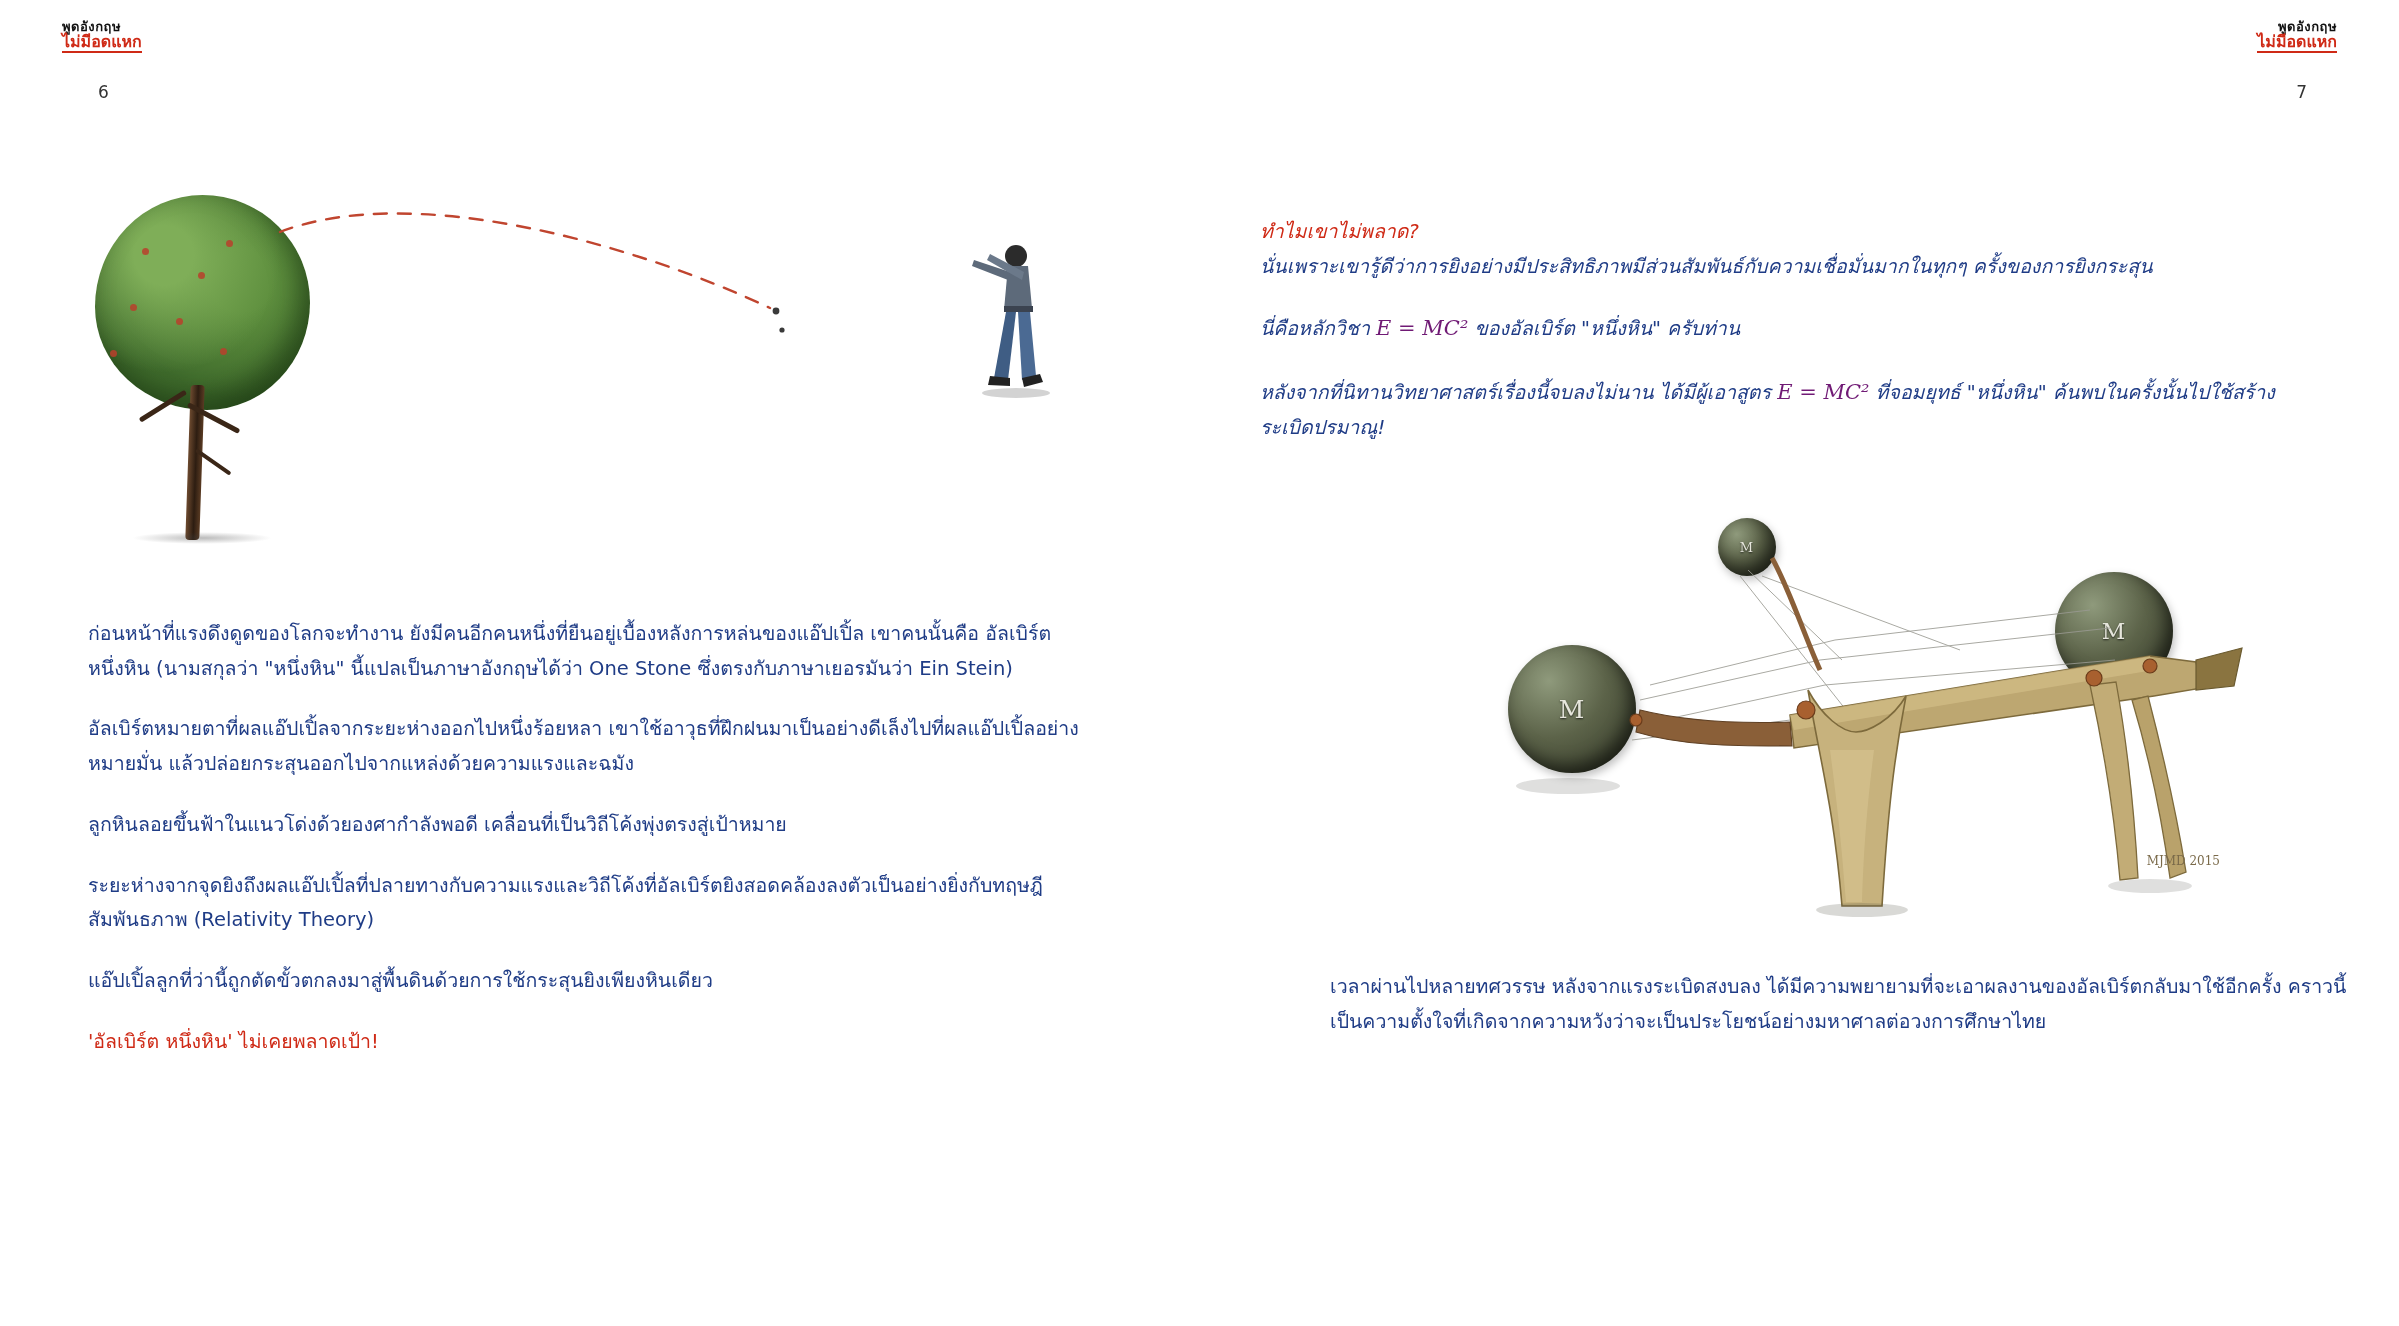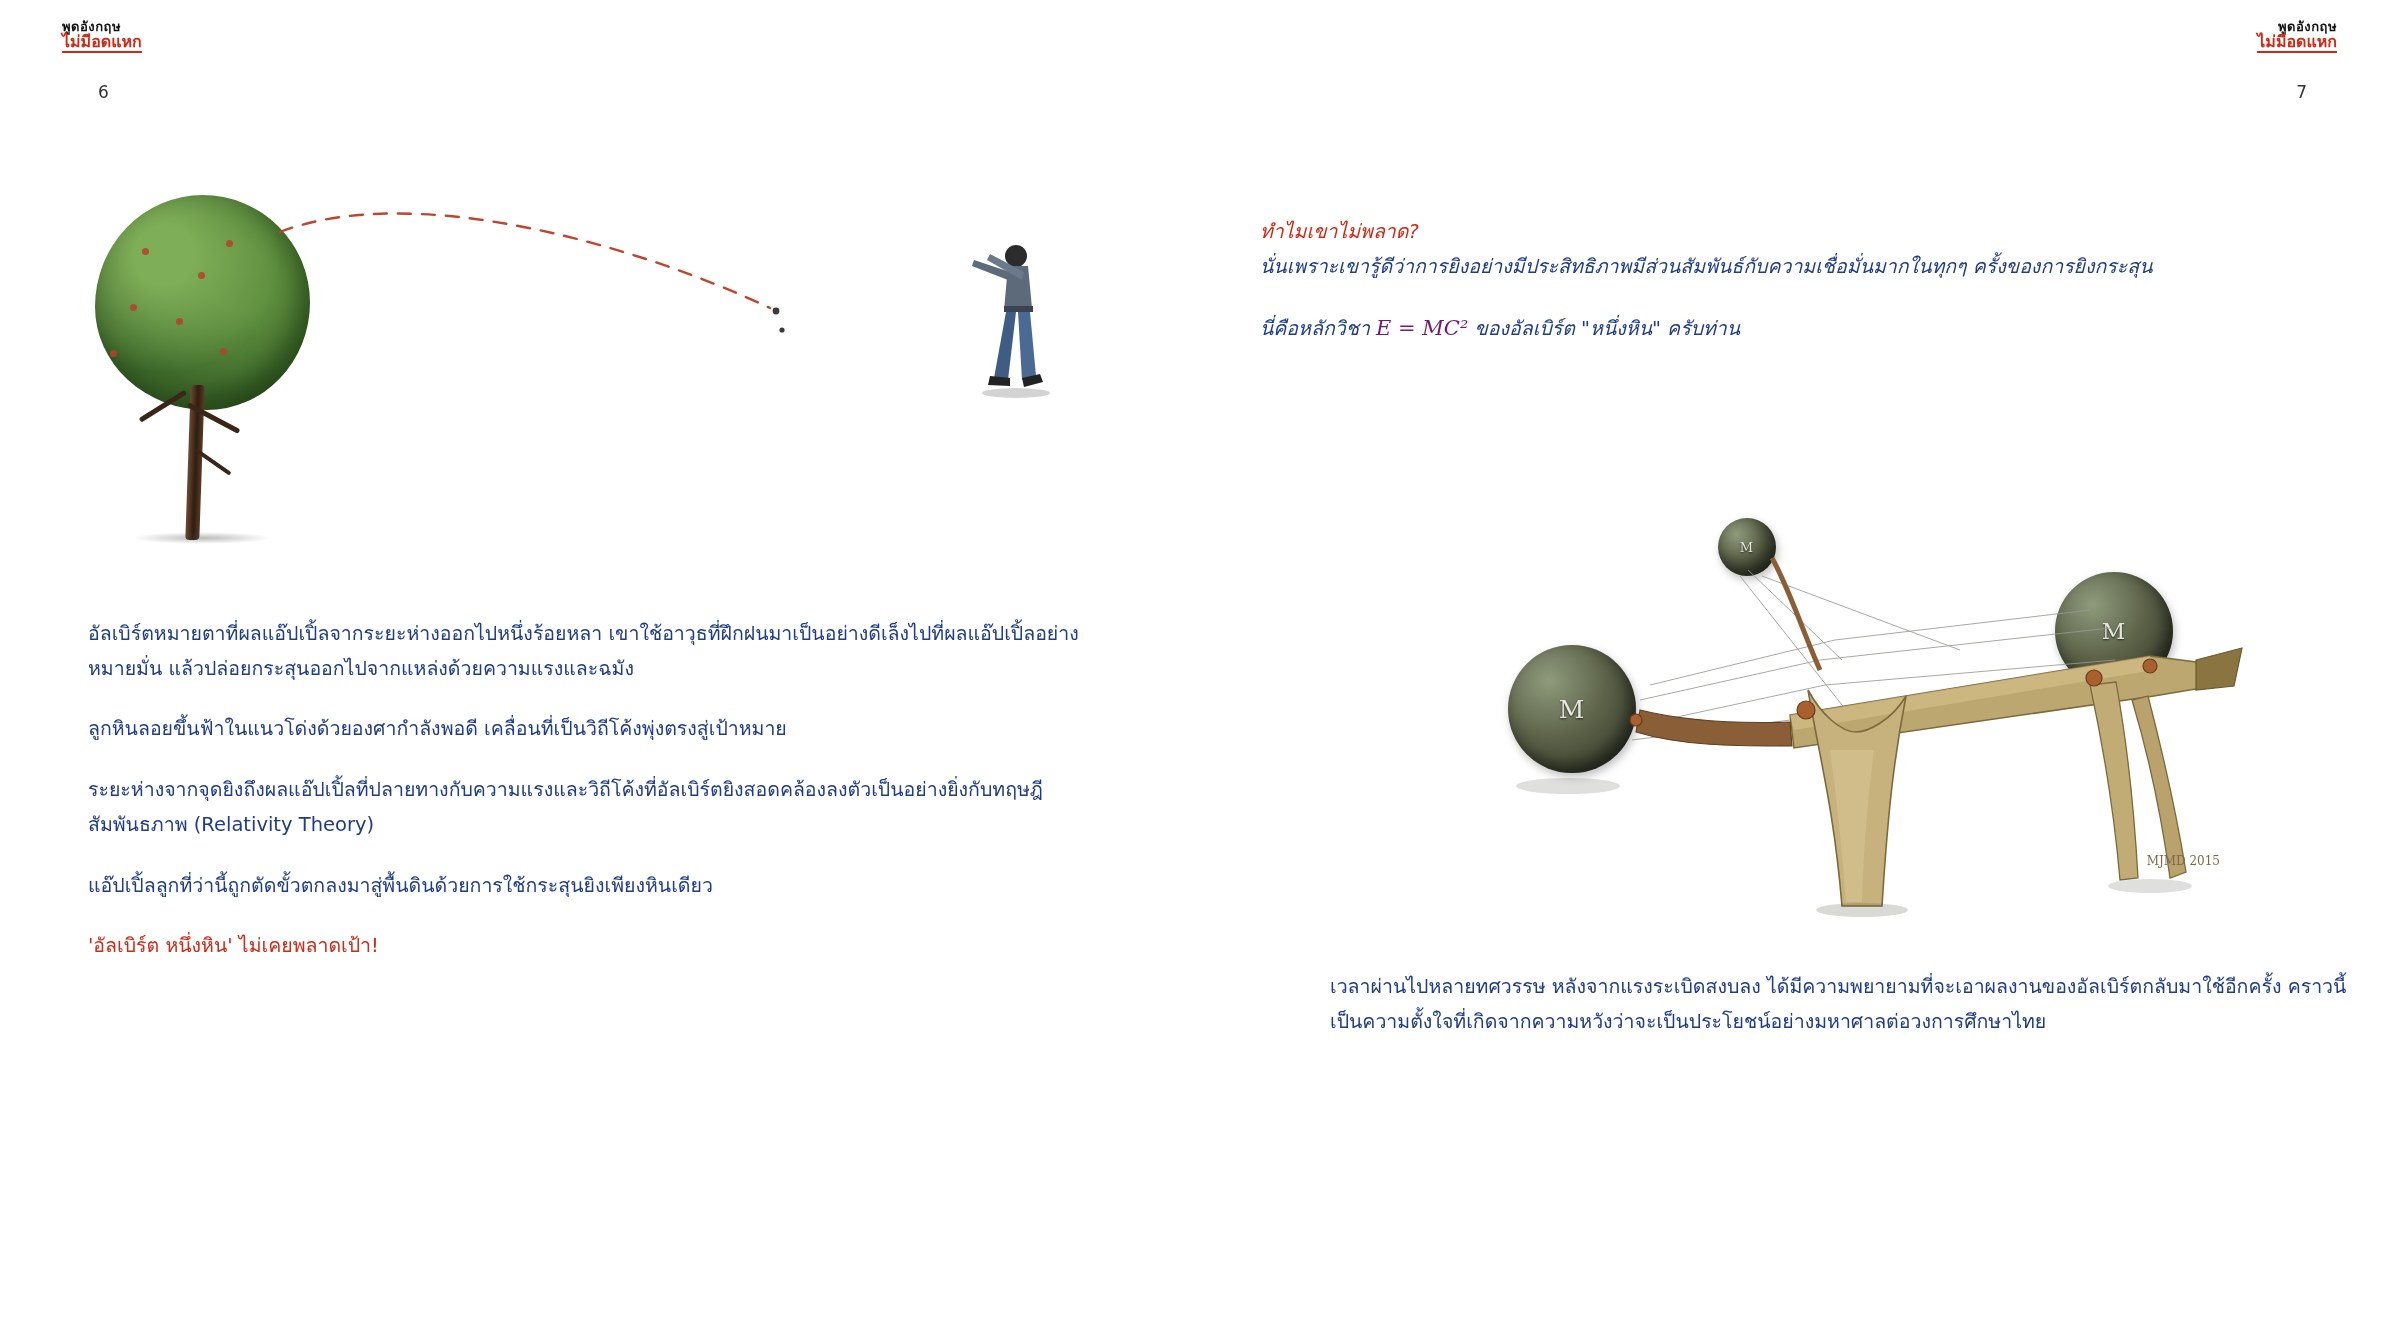--- a/index.html
+++ b/index.html
@@ -253,20 +253,21 @@
         <path d="M68,82 L80,82 L86,146 L72,150 Z" fill="#4b6a93"></path>
 
         <path d="M40,146 L60,148 L60,156 L38,155 Z" fill="#222"></path>
         <path d="M72,148 L90,144 L93,152 L74,157 Z" fill="#222"></path>
 
         <ellipse cx="66" cy="163" rx="34" ry="5" fill="rgba(80,80,80,0.25)"></ellipse>
       </svg>
     </div>
 
     <div class="body-block left-text">
+      <p class="para">ก่อนหน้าที่แรงดึงดูดของโลกจะทำงาน ยังมีคนอีกคนหนึ่งที่ยืนอยู่เบื้องหลังการหล่นของแอ๊ปเปิ้ล เขาคนนั้นคือ อัลเบิร์ต หนึ่งหิน (นามสกุลว่า "หนึ่งหิน" นี้แปลเป็นภาษาอังกฤษได้ว่า One Stone ซึ่งตรงกับภาษาเยอรมันว่า Ein Stein)</p>
       <p class="para">อัลเบิร์ตหมายตาที่ผลแอ๊ปเปิ้ลจากระยะห่างออกไปหนึ่งร้อยหลา เขาใช้อาวุธที่ฝึกฝนมาเป็นอย่างดีเล็งไปที่ผลแอ๊ปเปิ้ลอย่างหมายมั่น แล้วปล่อยกระสุนออกไปจากแหล่งด้วยความแรงและฉมัง</p>
       <p class="para">ลูกหินลอยขึ้นฟ้าในแนวโด่งด้วยองศากำลังพอดี เคลื่อนที่เป็นวิถีโค้งพุ่งตรงสู่เป้าหมาย</p>
       <p class="para">ระยะห่างจากจุดยิงถึงผลแอ๊ปเปิ้ลที่ปลายทางกับความแรงและวิถีโค้งที่อัลเบิร์ตยิงสอดคล้องลงตัวเป็นอย่างยิ่งกับทฤษฎีสัมพันธภาพ (Relativity Theory)</p>
       <p class="para">แอ๊ปเปิ้ลลูกที่ว่านี้ถูกตัดขั้วตกลงมาสู่พื้นดินด้วยการใช้กระสุนยิงเพียงหินเดียว</p>
       <p class="para red">'อัลเบิร์ต หนึ่งหิน' ไม่เคยพลาดเป้า!</p>
     </div>
   </div>
 
   <div class="spread-half right-half">
 
@@ -274,20 +275,21 @@
       <div class="logo-top">พูดอังกฤษ</div>
       <div class="logo-main">ไม่มีอดแหก</div>
     </div>
     <div class="page-num pagenum-right">7</div>
   </div>
 
   <div class="body-block right-text-top">
     <p class="para red" style="margin-bottom:0;">ทำไมเขาไม่พลาด?</p>
     <p class="para">นั่นเพราะเขารู้ดีว่าการยิงอย่างมีประสิทธิภาพมีส่วนสัมพันธ์กับความเชื่อมั่นมากในทุกๆ ครั้งของการยิงกระสุน</p>
     <p class="para">นี่คือหลักวิชา <span class="eq">E = MC²</span> ของอัลเบิร์ต "หนึ่งหิน" ครับท่าน</p>
+    <p class="para">หลังจากที่นิทานวิทยาศาสตร์เรื่องนี้จบลงไม่นาน ได้มีผู้เอาสูตร <span class="eq">E = MC²</span> ที่จอมยุทธ์ "หนึ่งหิน" ค้นพบในครั้งนั้นไปใช้สร้างระเบิดปรมาณู!</p>
   </div>
 
   <div class="illus-right">
 
     <div class="ball ball-small">
       <span>M</span>
     </div>
     <div class="ball ball-big-right">
       <span>M</span>
     </div>

